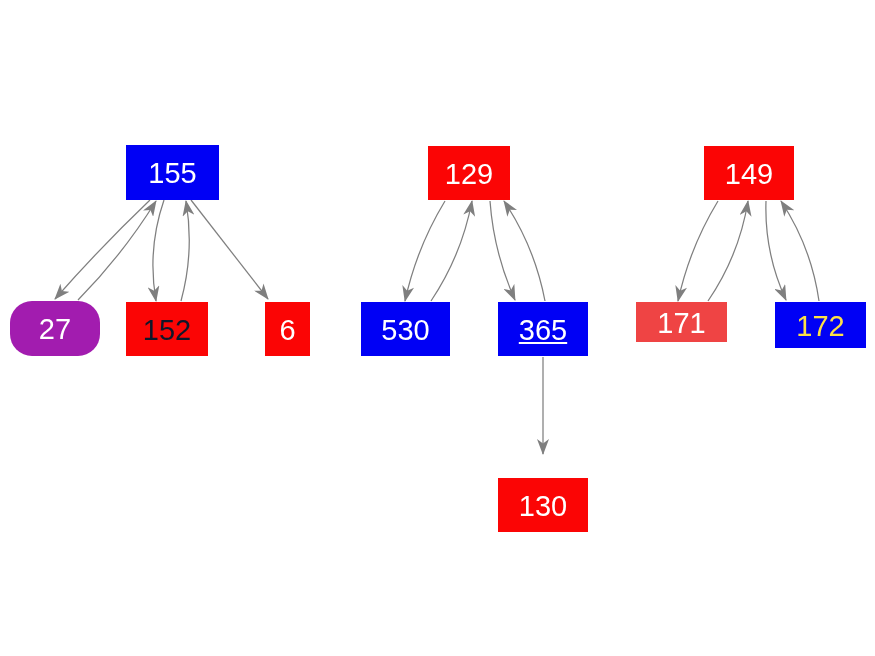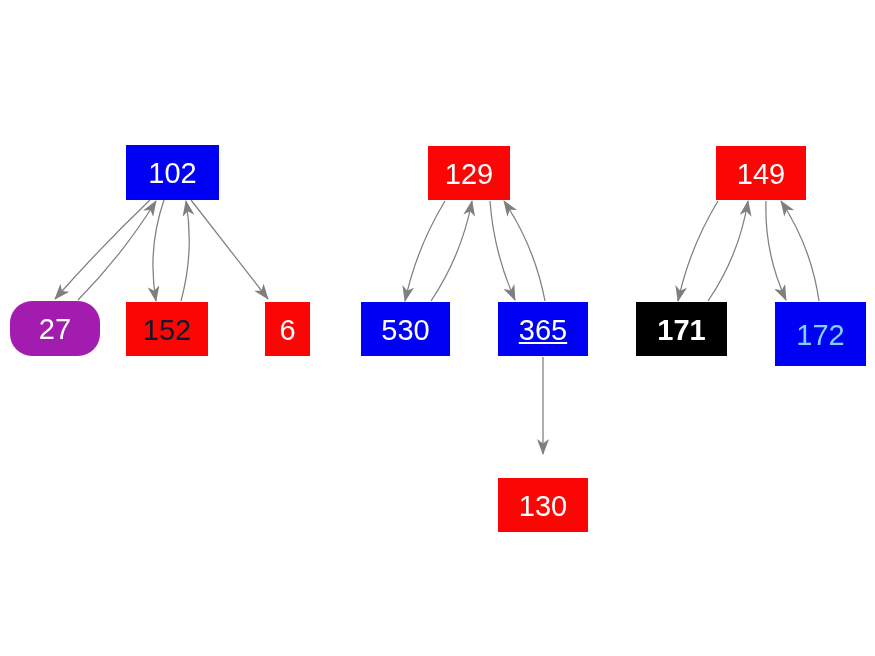--- a/index.html
+++ b/index.html
@@ -53,21 +53,21 @@
         <path d="M 545 301 Q 534.6777709572924 246.82711390751012 504 201" fill="none" stroke="#7f7f7f" stroke-width="1.25" marker-end="url(#arrowhead)"></path>
         <path d="M 543 357 Q 543 405.5 543 454" fill="none" stroke="#7f7f7f" stroke-width="1.25" marker-end="url(#arrowhead)"></path>
         <path d="M 718 201 Q 689.6437097820327 247.65748391281306 678 301" fill="none" stroke="#7f7f7f" stroke-width="1.25" marker-end="url(#arrowhead)"></path>
         <path d="M 708 301 Q 739.1417202906231 255.45668811624924 748 201" fill="none" stroke="#7f7f7f" stroke-width="1.25" marker-end="url(#arrowhead)"></path>
         <path d="M 766 201 Q 764.2376237623762 252.87623762376236 786 300" fill="none" stroke="#7f7f7f" stroke-width="1.25" marker-end="url(#arrowhead)"></path>
         <path d="M 819 301 Q 811.2174029670601 246.73738687251713 781 201" fill="none" stroke="#7f7f7f" stroke-width="1.25" marker-end="url(#arrowhead)"></path>
       </g>
   </svg>
   <div>
       <div class="node" style="left: 126px; top: 145px; width: 93px; height: 55px; background: rgb(0, 0, 245); color: rgb(255, 255, 255);">
-        <span>102</span>
+        <span>155</span>
       </div>
       <div class="node" style="left: 10px; top: 301px; width: 90px; height: 55px; background: #a21caf; color: rgb(255, 255, 255); border-radius: 22px;">
         <span>27</span>
       </div>
       <div class="node" style="left: 126px; top: 302px; width: 82px; height: 54px; background: rgb(251, 5, 5); color: #0f172a; align-items: center;">
         <span>152</span>
       </div>
       <div class="node" style="left: 265px; top: 302px; width: 45px; height: 54px; background: rgb(251, 5, 5); color: rgb(255, 255, 255);">
         <span>6</span>
       </div>
@@ -76,23 +76,23 @@
       </div>
       <div class="node" style="left: 361px; top: 302px; width: 89px; height: 54px; background: rgb(0, 0, 245); color: rgb(255, 255, 255);">
         <span>530</span>
       </div>
       <div class="node" style="left: 498px; top: 302px; width: 90px; height: 54px; background: rgb(0, 0, 245); color: rgb(255, 255, 255); text-decoration: underline;">
         <span>365</span>
       </div>
       <div class="node" style="left: 498px; top: 456px; width: 90px; height: 54px; background: rgb(251, 5, 5); color: rgb(255, 255, 255); margin-top: 22px;">
         <span>130</span>
       </div>
-      <div class="node" style="left: 704px; top: 146px; width: 90px; height: 54px; background: rgb(251, 5, 5); color: rgb(255, 255, 255); margin-left: 12px;">
+      <div class="node" style="left: 704px; top: 146px; width: 90px; height: 54px; background: rgb(251, 5, 5); color: rgb(255, 255, 255);">
         <span>149</span>
       </div>
-      <div class="node" style="left: 636px; top: 302px; width: 91px; height: 54px; background: #000000; color: rgb(255, 255, 255); font-weight: bold;">
+      <div class="node" style="left: 636px; top: 302px; width: 91px; height: 40px; background: #ef4444; color: rgb(255, 255, 255);">
         <span>171</span>
       </div>
-      <div class="node" style="left: 775px; top: 302px; width: 91px; height: 64px; background: rgb(0, 0, 245); color: #7dd3fc;">
+      <div class="node" style="left: 775px; top: 302px; width: 91px; height: 46px; background: rgb(0, 0, 245); color: #fde047;">
         <span>172</span>
       </div>
     </div>
 </div>
 
 </body></html>

